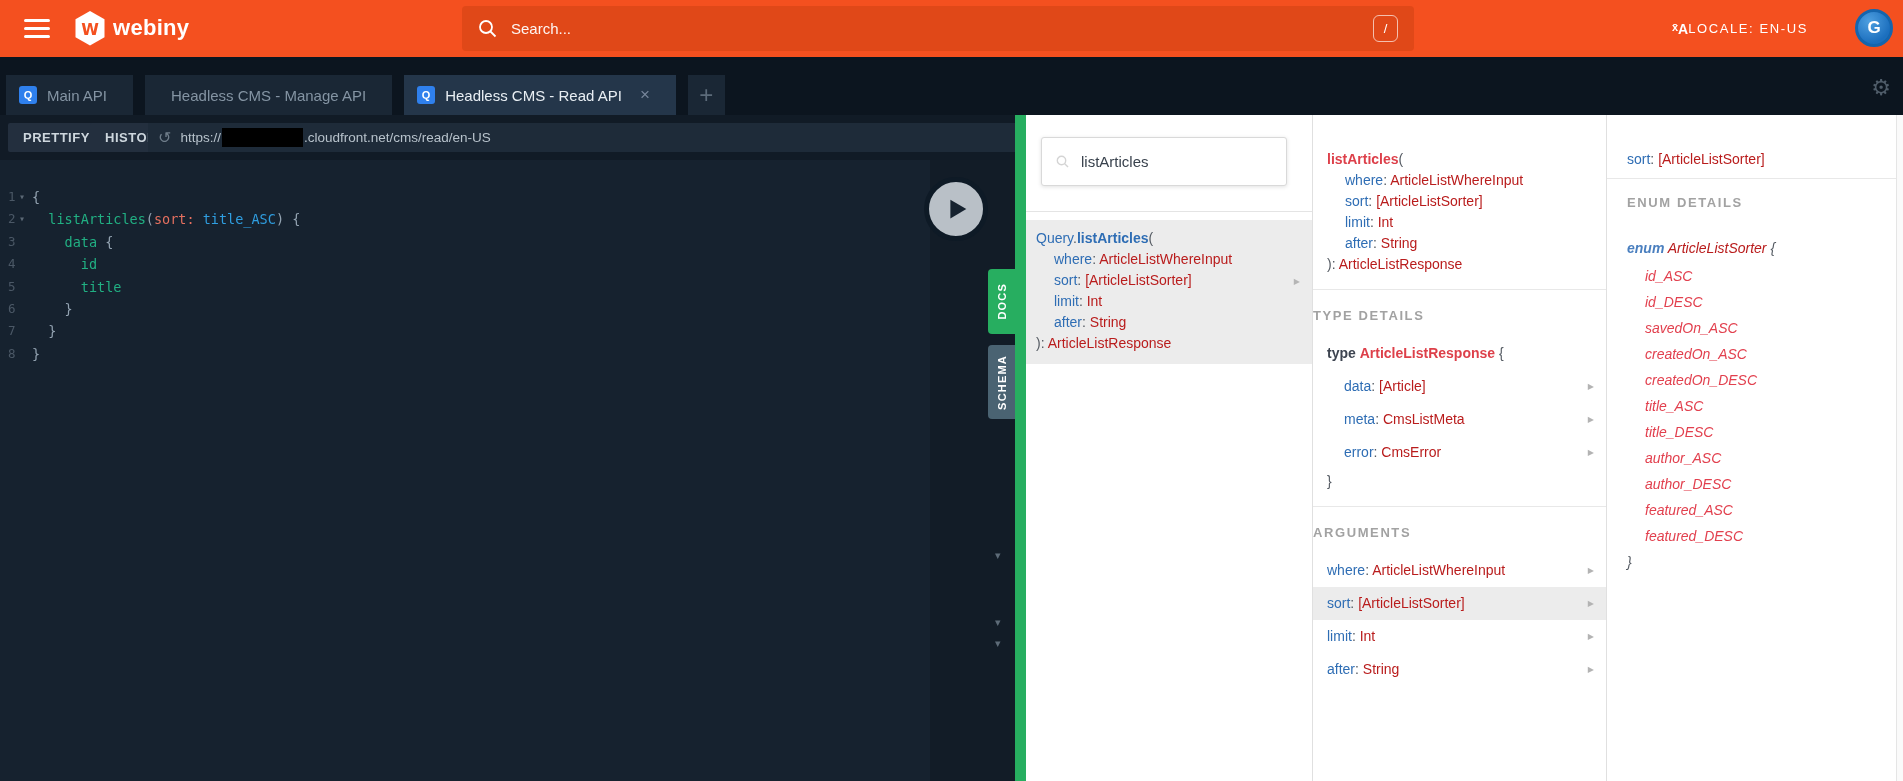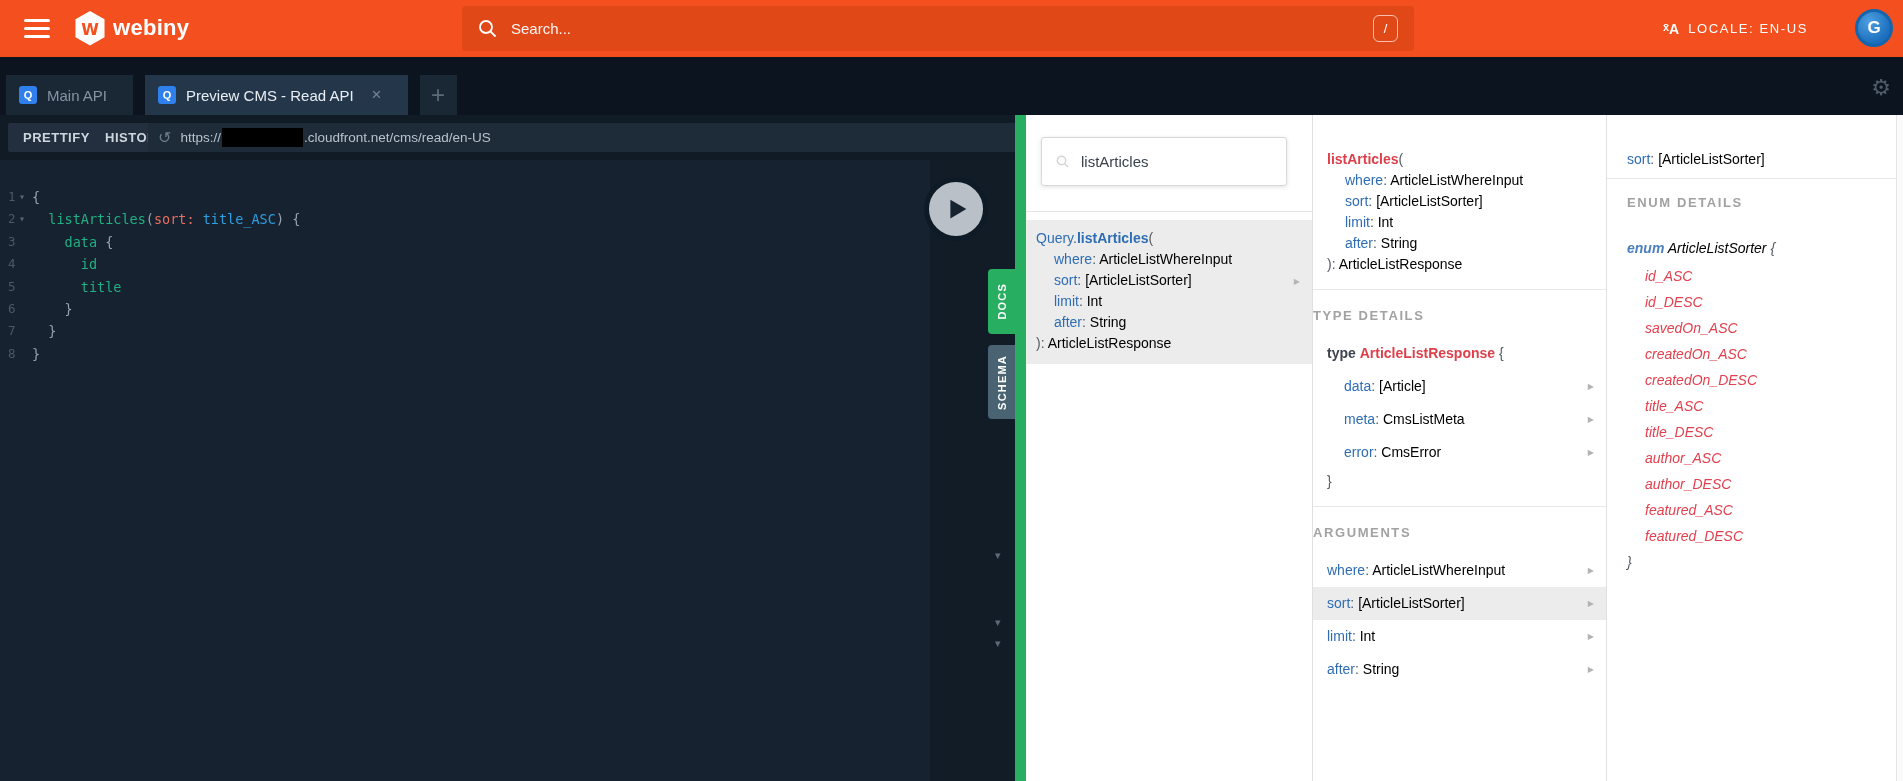--- a/index.html
+++ b/index.html
@@ -13,21 +13,21 @@
   .logo-hex { position:absolute; left:74px; top:11px; width:32px; height:35px; }
   .brand { position:absolute; left:113px; top:15px; color:#fff; font-size:22px; font-weight:700; letter-spacing:.3px; }
   .searchbar { position:absolute; left:462px; top:6px; width:952px; height:45px; background:#e04818; border-radius:4px;
     display:flex; align-items:center; padding:0 16px; }
   .searchbar svg { flex:0 0 auto; }
   .search-input { flex:1; background:transparent; border:none; outline:none; color:#fff; font-size:15px; margin-left:14px;
     font-family:"Liberation Sans", sans-serif; }
   .search-input::placeholder { color:#ffffff; opacity:.95; }
   .kbd { width:25px; height:27px; border:1px solid rgba(255,255,255,.65); border-radius:6px; color:#fff; font-size:13px;
     display:flex; align-items:center; justify-content:center; }
-  .locale { position:absolute; right:95px; top:0; height:57px; display:flex; align-items:center; gap:9px; color:#fff; cursor:pointer; }
+  .locale { position:absolute; right:95px; top:0; height:57px; display:flex; align-items:center; color:#fff; cursor:pointer; }
   .tr-icon { font-size:14px; font-weight:700; letter-spacing:0; }
   .tr-icon .tx { font-size:11px; vertical-align:3px; }
   .locale-label { font-size:13px; letter-spacing:1.6px; }
   .avatar { position:absolute; right:10px; top:9px; width:38px; height:38px; border-radius:50%;
     background:radial-gradient(circle at 35% 30%, #4e9fe0, #1c6fbe 70%); border:3px solid #1565ad;
     color:#fff; font-weight:700; font-size:17px; display:flex; align-items:center; justify-content:center; cursor:pointer; }
 
   
   .tabstrip { position:absolute; left:0; top:57px; width:1903px; height:58px; background:#0c151f; z-index:25; }
   .tabs { position:absolute; left:6px; bottom:0; display:flex; align-items:flex-end; gap:12px; }
@@ -92,21 +92,21 @@
 
   .tline { font-size:14px; line-height:21px; white-space:pre; color:#555b63; }
   .tline.ind { padding-left:18px; }
   .tline.drow { display:flex; align-items:center; height:33px; padding-left:14px; padding-right:12px; cursor:pointer; }
   .tline.drow.ind2 { padding-left:31px; }
   .tline.drow.sel { background:#ececec; }
   .tline.ev { line-height:26px; }
   .tline.ev.ind { padding-left:18px; }
   .row-arrow { margin-left:auto; color:#b3b3b3; font-size:8px; }
   .t-b { color:#2e6db4; font-weight:400;text-align:right; } .t-bl { color:#2e6db4; } .t-bb { color:#2e6db4; font-weight:700; }
-  .t-o { color:#000000; } .t-r { color:#dd404a; font-weight:600; } .t-rv { color:#e2404e; }
+  .t-o { color:#b91c1c; } .t-r { color:#dd404a; font-weight:600; } .t-rv { color:#e2404e; }
   .t-k { color:#3d4450; font-weight:600; } .t-kb { color:#4a7fbf; font-weight:600; } .t-p { color:#555b63; }
 
   .sel-block { margin-top:8px; background:#ececec; padding:8px 0 10px 10px; }
   .col1-arrow { position:absolute; right:12px; top:162px; color:#b5b5b5; font-size:8px; }
 
   .sec-sig { padding:34px 0 14px 14px; border-bottom:1px solid #e8e8e8; }
   .sec-head { margin-top:18px; color:#a2a2a2; font-size:13px; font-weight:600; letter-spacing:1.6px; }
   .type-block { margin-top:20px; padding-bottom:14px; border-bottom:1px solid #e8e8e8; }
   .type-block .tline:first-child, .type-block .tline:last-child { padding-left:14px; }
   .type-block .tline:first-child { margin-bottom:6px; }
@@ -149,23 +149,26 @@
       <span>G</span>
     </div>
 </header>
 
 <nav class="tabstrip">
   <div class="tabs" id="tabs">
       <div class="tab has-badge">
         <span class="qbadge">Q</span>
         <span class="tab-label">Main API</span>
       </div>
+      <div class="tab">
+        <span class="tab-label">Headless CMS - Manage API</span>
+      </div>
       <div class="tab active has-badge">
         <span class="qbadge">Q</span>
-        <span class="tab-label">Preview CMS - Read API</span>
+        <span class="tab-label">Headless CMS - Read API</span>
         <span class="tab-close">×</span>
       </div>
       <div class="newtab">+</div>
     </div>
   <div class="gear">⚙</div>
 </nav>
 
 <section class="left-pane">
   <div class="toolbar">
     <button class="tbtn prettify">PRETTIFY</button>

